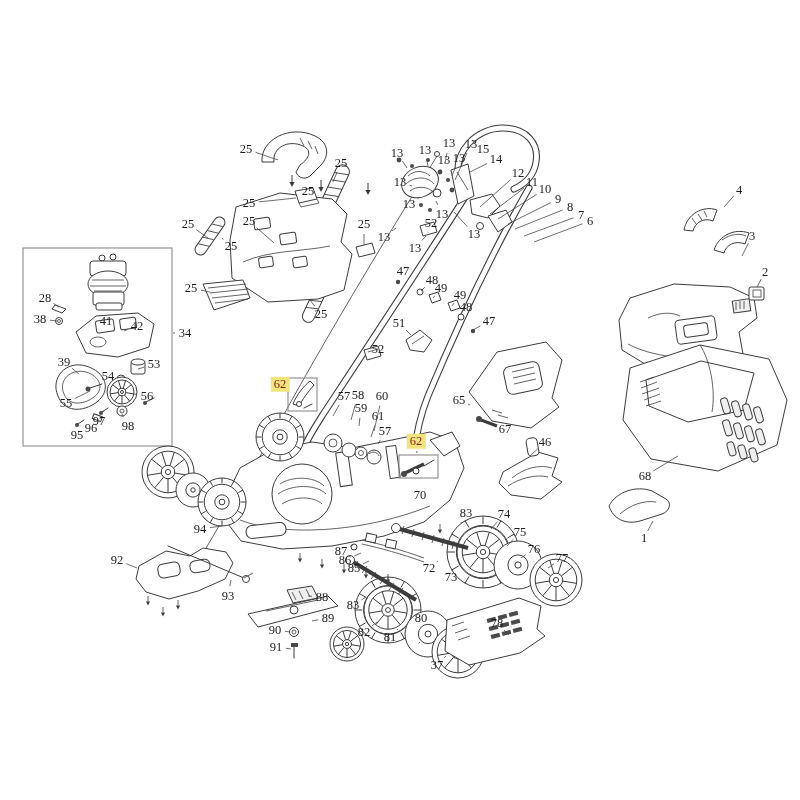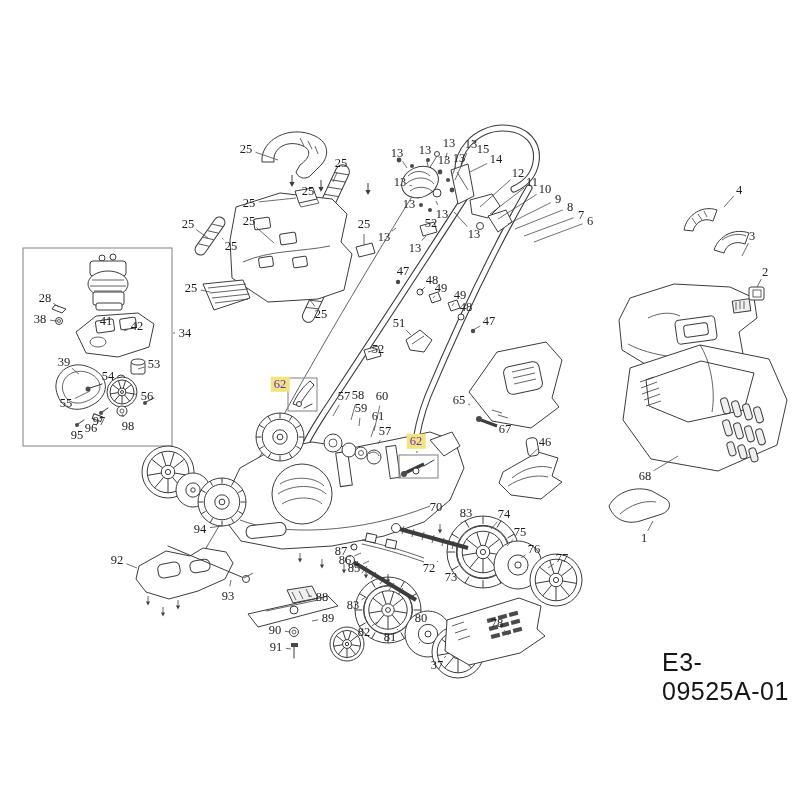--- a/index.html
+++ b/index.html
@@ -3,21 +3,21 @@
 <meta charset="utf-8">
 <style>
   html,body{margin:0;padding:0;background:#fff;}
   #stage{position:relative;width:800px;height:800px;background:#fff;overflow:hidden;
          font-family:"Liberation Serif",serif;}
   #art,#leaders{position:absolute;left:0;top:0;}
   #labels{position:absolute;left:0;top:0;width:800px;height:722px;}
   .plabel{position:absolute;transform:translate(-50%,-50%);
           font:12.5px "Liberation Serif",serif;color:#1d1d1d;line-height:1;
           white-space:nowrap;}
-  .plabel.hl{padding:1px 3px;color:#6d28d9;text-align:right;}
+  .plabel.hl{padding:1px 3px;color:#7f1d1d;text-align:right;}
   #leaders line{stroke:#4a4a4a;stroke-width:0.8;}
   .ln{fill:none;stroke:#3c3c3c;stroke-width:1;stroke-linejoin:round;stroke-linecap:round;}
   .fw{fill:#fff;stroke:#3c3c3c;stroke-width:1;stroke-linejoin:round;}
   .fg{fill:#efefef;stroke:#3c3c3c;stroke-width:1;stroke-linejoin:round;}
   .dk{fill:#4a4a4a;stroke:none;}
   .tubeO{fill:none;stroke:#3c3c3c;stroke-width:7;stroke-linecap:round;}
   .tubeI{fill:none;stroke:#fff;stroke-width:4.8;stroke-linecap:round;}
   .thin{fill:none;stroke:#3c3c3c;stroke-width:0.8;}
   .boxframe{fill:none;stroke:#8a8a8a;stroke-width:1.1;}
   #doc-code{position:absolute;left:662px;top:648px;
@@ -555,21 +555,21 @@
       <span class="plabel" style="left: 358px; top: 395px;">58</span>
       <span class="plabel" style="left: 361px; top: 408px;">59</span>
       <span class="plabel" style="left: 382px; top: 396px;">60</span>
       <span class="plabel" style="left: 378px; top: 416px;">61</span>
       <span class="plabel" style="left: 385px; top: 431px;">57</span>
       <span class="plabel hl" style="left: 280px; top: 384px; background: rgb(241, 228, 124);">62</span>
       <span class="plabel hl" style="left: 416px; top: 441px; background: rgb(241, 228, 124);">62</span>
       <span class="plabel" style="left: 459px; top: 400px;">65</span>
       <span class="plabel" style="left: 497px; top: 429px; margin-left: 8px;">67</span>
       <span class="plabel" style="left: 545px; top: 442px;">46</span>
-      <span class="plabel" style="left: 436px; top: 495px; margin-top: 12px;">70</span>
+      <span class="plabel" style="left: 420px; top: 495px;">70</span>
       <span class="plabel" style="left: 200px; top: 529px;">94</span>
       <span class="plabel" style="left: 117px; top: 560px;">92</span>
       <span class="plabel" style="left: 228px; top: 596px;">93</span>
       <span class="plabel" style="left: 322px; top: 597px;">88</span>
       <span class="plabel" style="left: 328px; top: 618px;">89</span>
       <span class="plabel" style="left: 275px; top: 630px;">90</span>
       <span class="plabel" style="left: 276px; top: 647px;">91</span>
       <span class="plabel" style="left: 341px; top: 551px;">87</span>
       <span class="plabel" style="left: 345px; top: 560px;">86</span>
       <span class="plabel" style="left: 354px; top: 568px;">85</span>
@@ -583,15 +583,14 @@
       <span class="plabel" style="left: 520px; top: 532px;">75</span>
       <span class="plabel" style="left: 534px; top: 549px;">76</span>
       <span class="plabel" style="left: 562px; top: 558px;">77</span>
       <span class="plabel" style="left: 429px; top: 568px; text-align: center;">72</span>
       <span class="plabel" style="left: 451px; top: 577px;">73</span>
       <span class="plabel" style="left: 497px; top: 623px;">78</span>
       <span class="plabel" style="left: 645px; top: 476px;">68</span>
       <span class="plabel" style="left: 644px; top: 538px;">1</span>
     </div>
 
-<div id="doc-code">E3-09525A-01</div>
 
 </div>
 
 </body></html>

